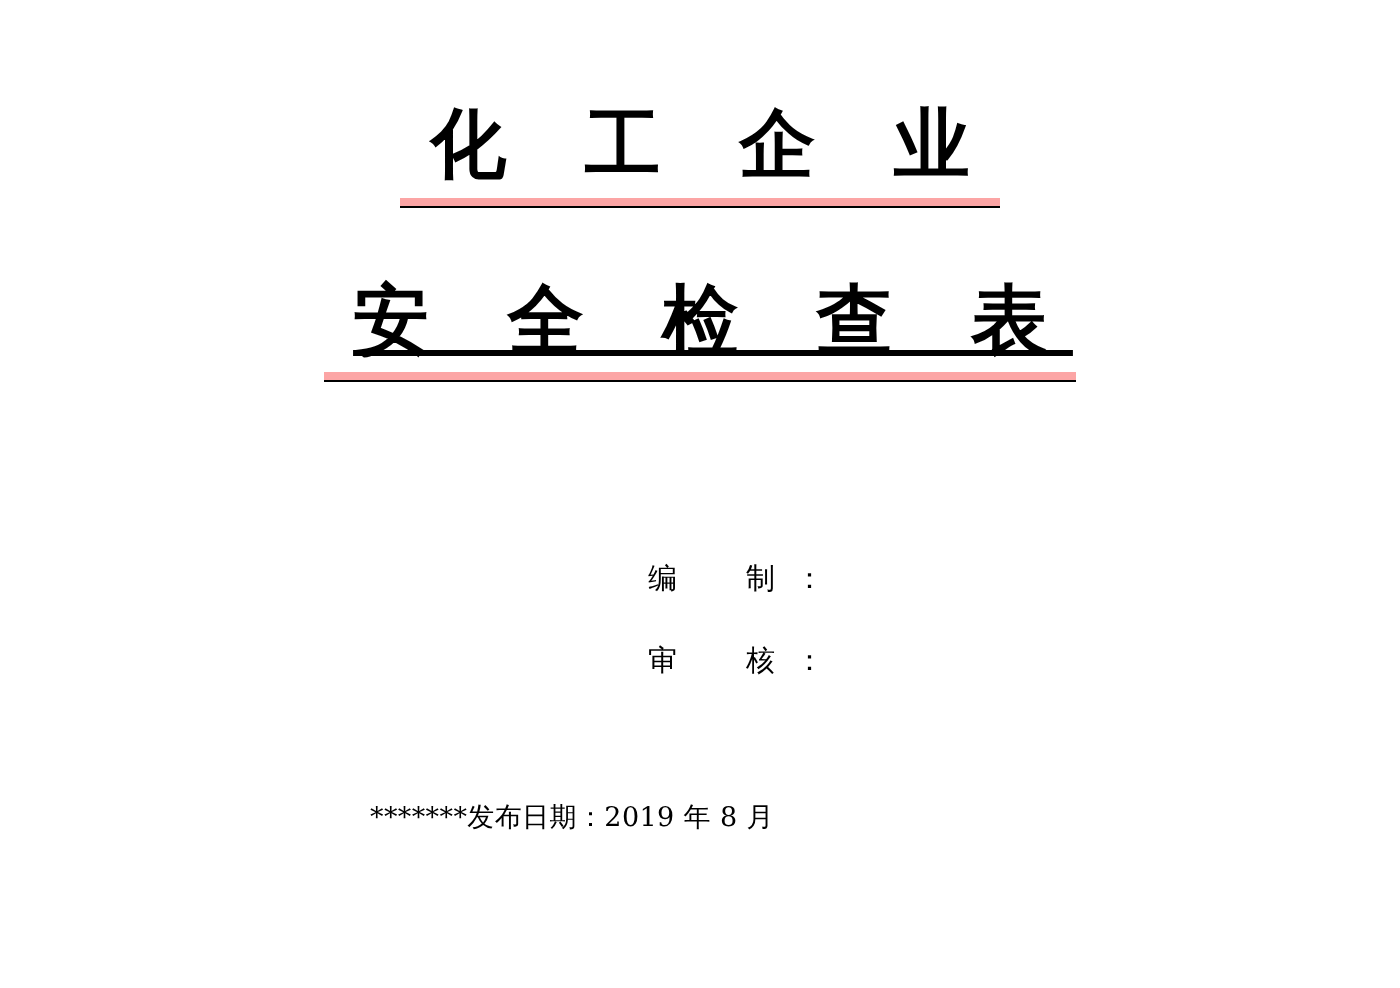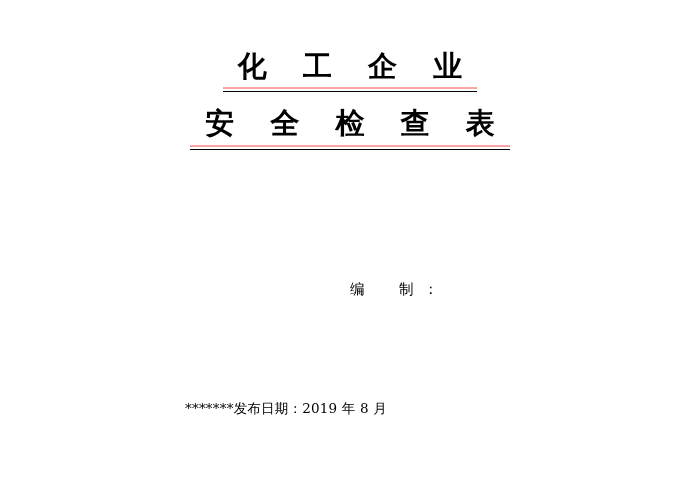--- a/index.html
+++ b/index.html
@@ -25,61 +25,62 @@
   .title-block {
     position: absolute;
     top: 48px;
     left: 0;
     width: 700px;
     text-align: center;
   }
   .title-line {
     display: inline-block;
     font-family: "DejaVu Serif", "Liberation Serif", serif;
-    font-size: 29px;
+    font-size: 38px;
     font-weight: bold;
     letter-spacing: 13px;
     text-indent: 13px;
     line-height: 1.25;
     padding: 0 2px 3px 2px;
-    border-bottom: 2px solid #fca5a5;
+    border-bottom: 5px solid #fca5a5;
     position: relative;
   }
   .title-line::after {
     content: "";
     position: absolute;
     left: 0;
     right: 0;
     bottom: -5px;
     border-bottom: 1px solid #000;
   }
   .title-line-1 { }
   .title-line-2 {
-    margin-top: 16px;
+    margin-top: 32px;
+    text-decoration: underline;
   }
 
   
   .sig-block {
     position: absolute;
     top: 280px;
     left: 0;
     width: 700px;
   }
   .sig-row {
     display: block;
     width: 700px;
     text-align: center;
     font-size: 14.5px;
     font-family: "DejaVu Serif", "Liberation Serif", serif;
     margin-bottom: 22px;
     white-space: nowrap;
   }
   .sig-inner {
     display: inline-block;
-    text-align: right;
+    text-align: center;
     width: 140px;
     margin-left: 36px;
   }
   .sig-label {
     letter-spacing: 10px;
   }
   .sig-colon {
     letter-spacing: 0;
   }
 
@@ -115,20 +116,25 @@
   </div>
 
   <div class="sig-block">
 
     <div class="sig-row">
       <span class="sig-inner">
         <span class="sig-label">编　制</span><span class="sig-colon">：</span>
       </span>
     </div>
 
+    <div class="sig-row">
+      <span class="sig-inner">
+        <span class="sig-label">审　核</span><span class="sig-colon">：</span>
+      </span>
+    </div>
 
 
   </div>
 
   <div class="footer">
     <div class="footer-inner">
       <span class="footer-item">*******发布日期：2019 年 8 月</span>
     </div>
   </div>
 

